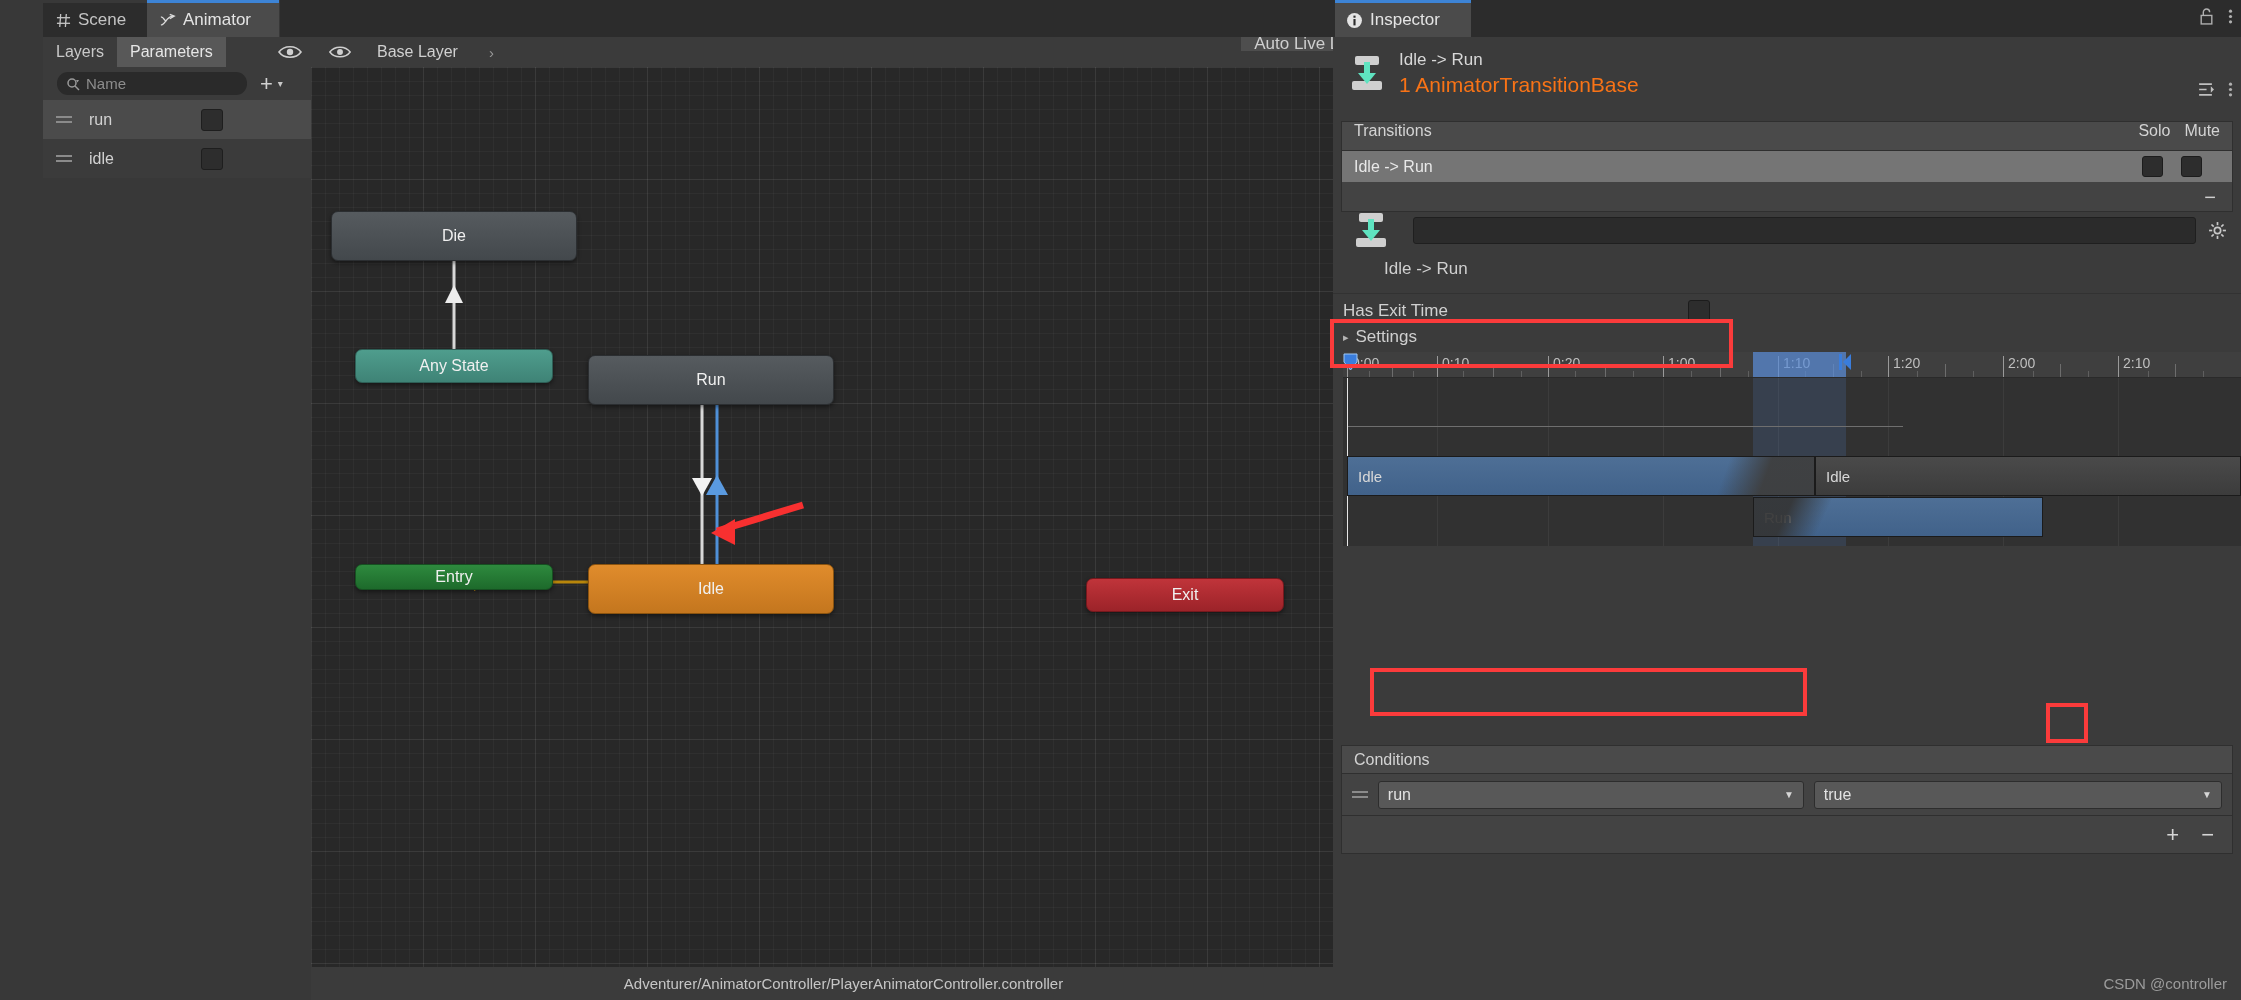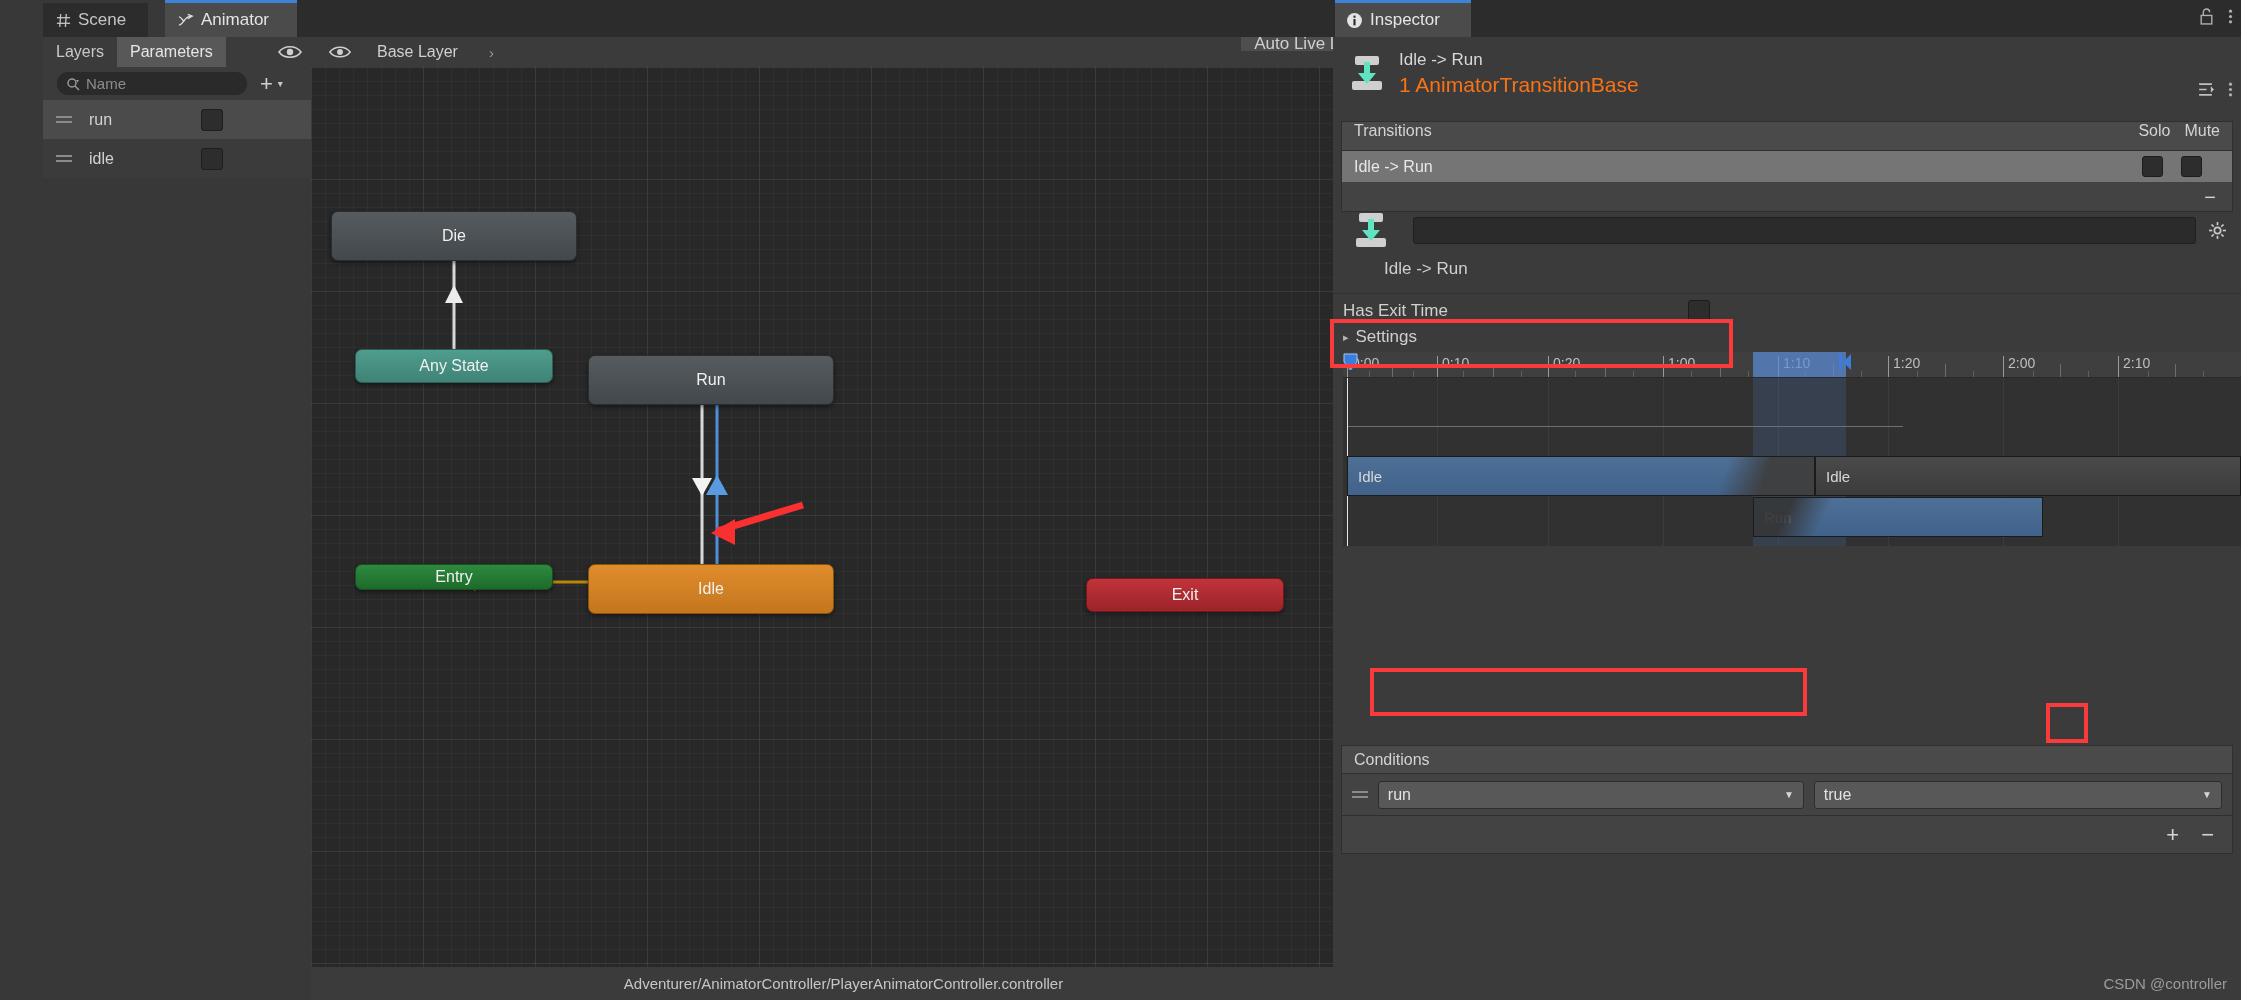--- a/index.html
+++ b/index.html
@@ -25,21 +25,21 @@
   }
   .tab {
     position: absolute; top: 3px; height: 34px;
     display: flex; align-items: center; gap: 7px;
     padding: 0 16px 0 13px;
     font-size: 17px; color: #c4c4c4;
   }
   .tab.inactive { background: #2c2c2c; }
   .tab.active { background: #4b4b4b; color: #e4e4e4; border-top: 3px solid #3d84d6; top: 0; height: 37px; }
   .tab-scene { left: 0; width: 105px; }
-  .tab-animator { left: 122px; width: 132px; }
+  .tab-animator { left: 104px; width: 132px; }
   .tabstrip-rest { position: absolute; left: 237px; top: 0; right: 0; height: 37px; background: #2c2c2c; }
   .win-icons { position: absolute; right: 10px; top: 8px; display: flex; align-items: center; gap: 14px; }
   .win-icon { color: #b0b0b0; font-size: 16px; line-height: 1; }
 
   
   .sidebar {
     position: absolute; left: 0; top: 37px; width: 268px; height: 963px;
     background: #3b3b3b; border-right: 1px solid #232323;
   }
   .sb-tabs { position: absolute; left: 0; top: 0; width: 268px; height: 30px; background: #3b3b3b; display: flex; }

